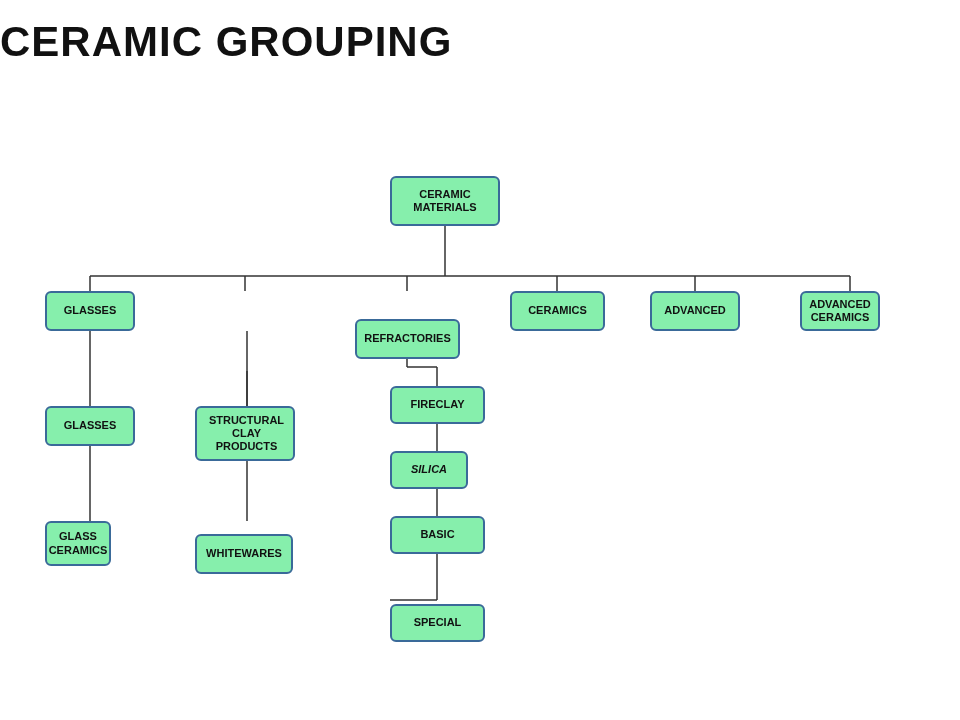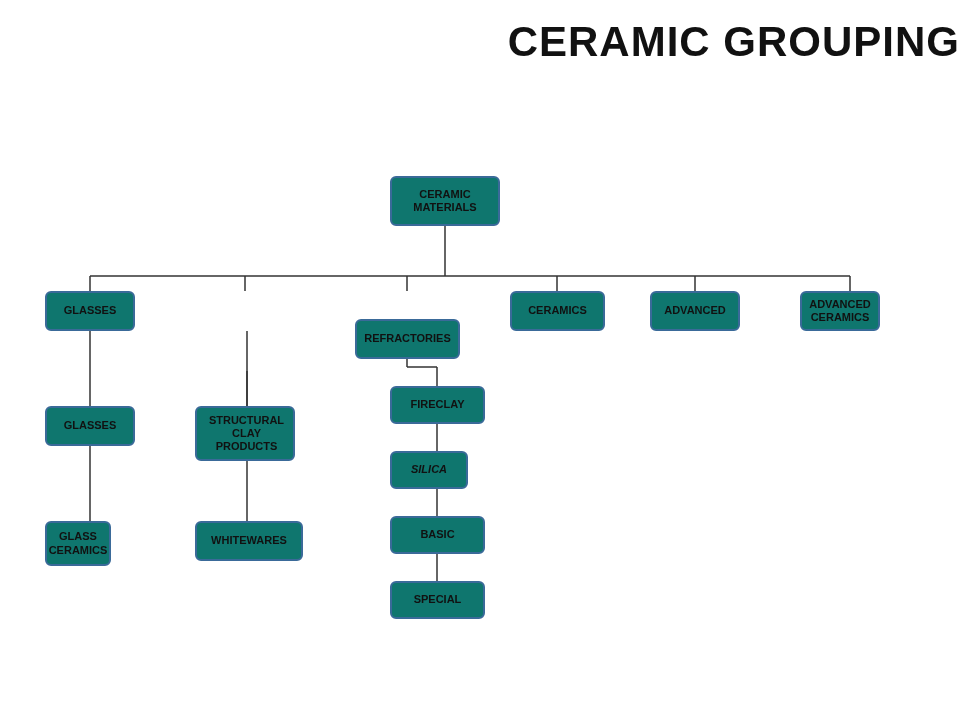--- a/index.html
+++ b/index.html
@@ -10,36 +10,36 @@
       height: 720px;
       overflow: hidden;
     }
     .page {
       width: 960px;
       height: 720px;
       background: #fff;
       position: relative;
     }
     h1 {
-      text-align: right;
+      text-align: left;
       font-size: 42px;
       font-weight: 900;
       padding-top: 18px;
       letter-spacing: 1px;
       color: #111;
     }
     .diagram {
       position: relative;
       width: 960px;
       height: 640px;
       top: 10px;
     }
     .node {
       position: absolute;
-      background: #0f766e;
+      background: #86efac;
       border: 2px solid #3a6a99;
       border-radius: 6px;
       display: flex;
       align-items: center;
       justify-content: center;
       text-align: center;
       font-size: 11px;
       font-weight: 700;
       color: #111;
       padding: 4px 5px;
@@ -112,23 +112,23 @@
 
     <div class="node" style="left:45px; top:330px; width:90px; height:40px;">GLASSES</div>
 
     <div class="node" style="left:45px; top:445px; width:66px; height:45px;">GLASS
 CERAMICS</div>
 
     <div class="node" style="left:195px; top:330px; width:100px; height:55px;padding-left:8px;">STRUCTURAL
 CLAY
 PRODUCTS</div>
 
-    <div class="node" style="left:195px; top:445px; width:108px; height:40px;">WHITEWARES</div>
+    <div class="node" style="left:195px; top:458px; width:98px; height:40px;">WHITEWARES</div>
 
     <div class="node" style="left:390px; top:310px; width:95px; height:38px;">FIRECLAY</div>
 
     <div class="node" style="left:390px; top:375px; width:78px; height:38px;font-style:italic;">SILICA</div>
 
     <div class="node" style="left:390px; top:440px; width:95px; height:38px;">BASIC</div>
 
-    <div class="node" style="left:390px; top:505px; width:95px; height:38px;">SPECIAL</div>
+    <div class="node" style="left:390px; top:528px; width:95px; height:38px;">SPECIAL</div>
   </div>
 </div>
 
 </body></html>

